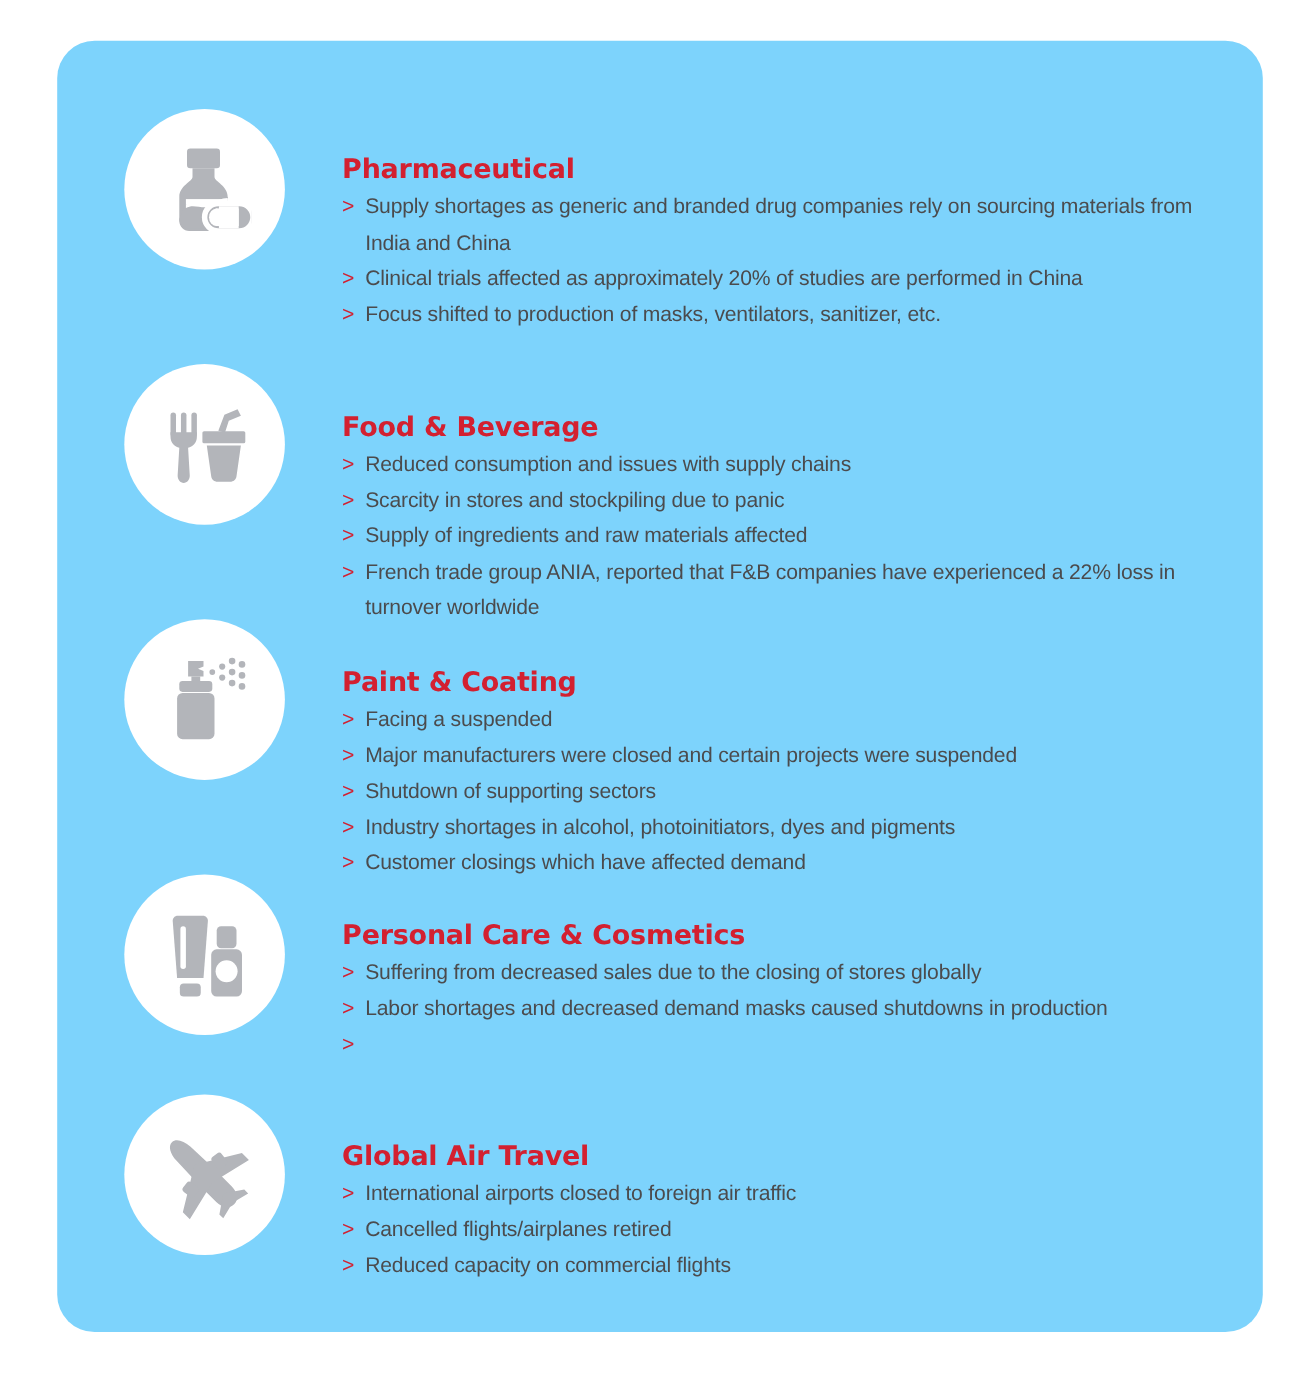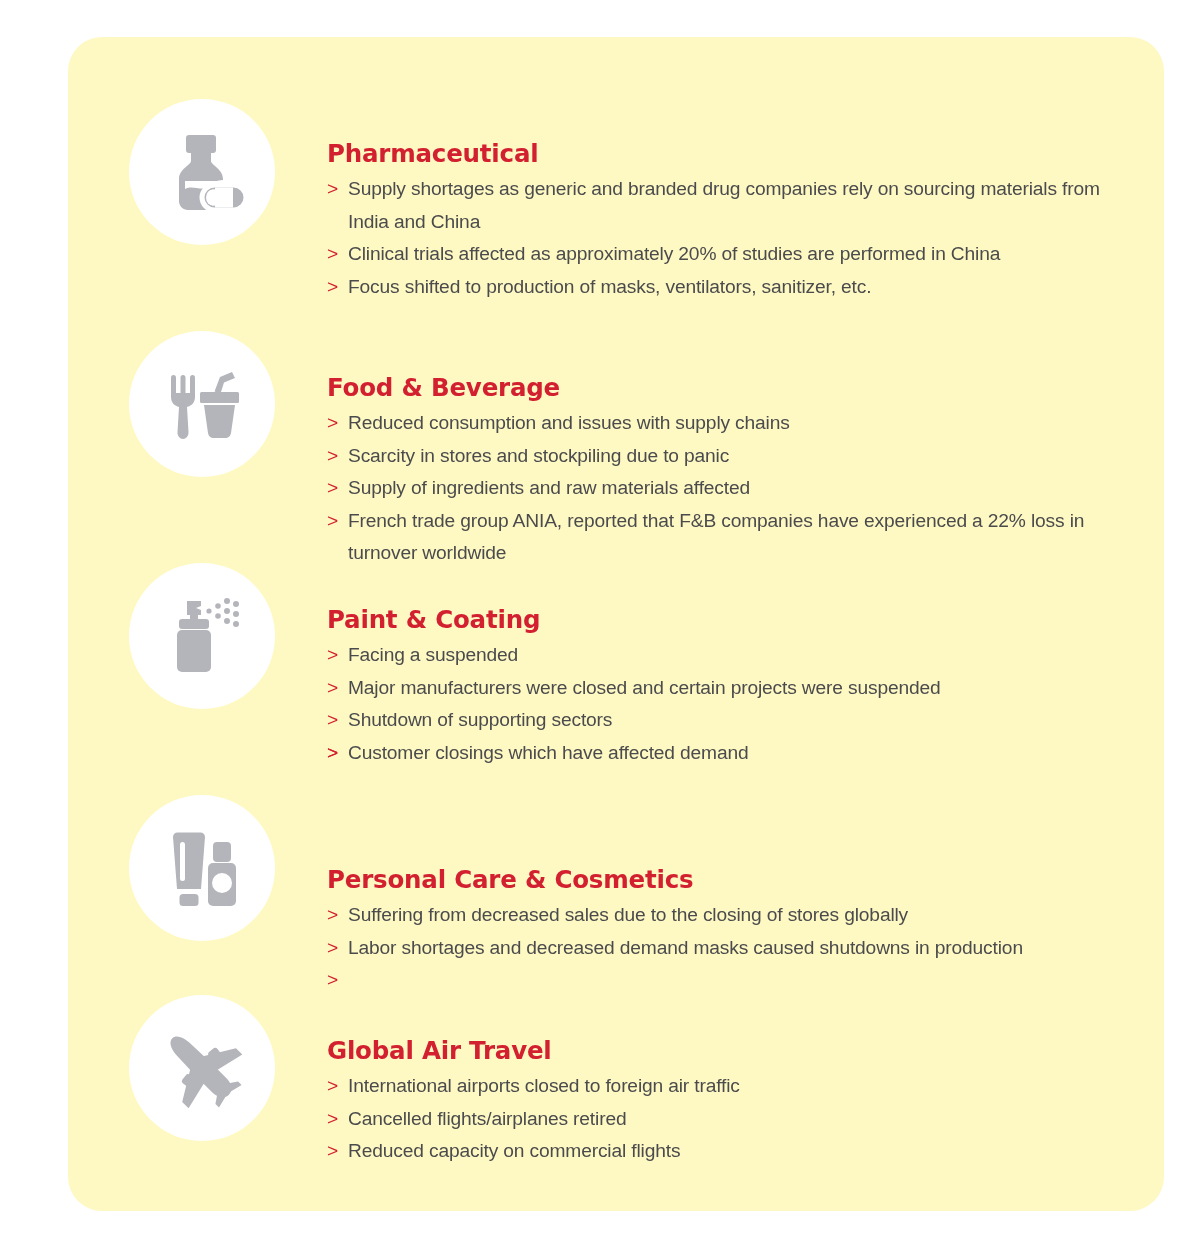--- a/index.html
+++ b/index.html
@@ -9,25 +9,25 @@
   }
   body {
     width: 1194px;
     height: 1249px;
     font-family: "Liberation Sans", sans-serif;
     overflow: hidden;
   }
 
   #card {
     position: absolute;
-    left: 68px;
+    left: 52px;
     top: 37px;
     width: 1096px;
     height: 1174px;
-    background: #fef9c3;
+    background: #7dd3fc;
     border-radius: 34px;
     box-sizing: border-box;
   }
 
   .section {
     position: absolute;
     left: 0;
     width: 100%;
   }
 
@@ -179,21 +179,21 @@
         </g>
       </svg>
     </div>
 
     <div class="text-block" style="top:42px;">
       <h3 class="sec-title">Paint &amp; Coating</h3>
       <ul class="bullets">
         <li><span class="chev">&gt;</span><span>Facing a suspended</span></li>
         <li><span class="chev">&gt;</span><span>Major manufacturers were closed and certain projects were suspended</span></li>
         <li><span class="chev">&gt;</span><span>Shutdown of supporting sectors</span></li>
-        <li><span class="chev">&gt;</span></li>
+        <li><span class="chev">&gt;</span><span>Industry shortages in alcohol, photoinitiators, dyes and pigments</span></li>
         <li><span class="chev">&gt;</span><span>Customer closings which have affected demand</span></li>
       </ul>
     </div>
   </div>
 
   <div class="section" style="top:758px;">
 
     <div class="icon-badge" style="top:0px;">
       <svg width="86" height="86" viewBox="0 0 86 86">
         <g fill="#b3b5ba">
@@ -204,21 +204,21 @@
           <rect x="21" y="17" width="5" height="39" rx="2.5" fill="#ffffff"></rect>
 
           <rect x="54" y="17" width="18" height="20" rx="4"></rect>
 
           <rect x="49" y="38" width="28" height="43" rx="5"></rect>
           <circle cx="63" cy="58" r="10" fill="#ffffff"></circle>
         </g>
       </svg>
     </div>
 
-    <div class="text-block" style="top:40px;margin-top:30px;">
+    <div class="text-block" style="top:40px;">
       <h3 class="sec-title">Personal Care &amp; Cosmetics</h3>
       <ul class="bullets">
         <li><span class="chev">&gt;</span><span>Suffering from decreased sales due to the closing of stores globally</span></li>
         <li><span class="chev">&gt;</span><span>Labor shortages and decreased demand masks caused shutdowns in production</span></li>
         <li><span class="chev">&gt;</span></li>
       </ul>
     </div>
   </div>
 
   <div class="section" style="top:958px;">

